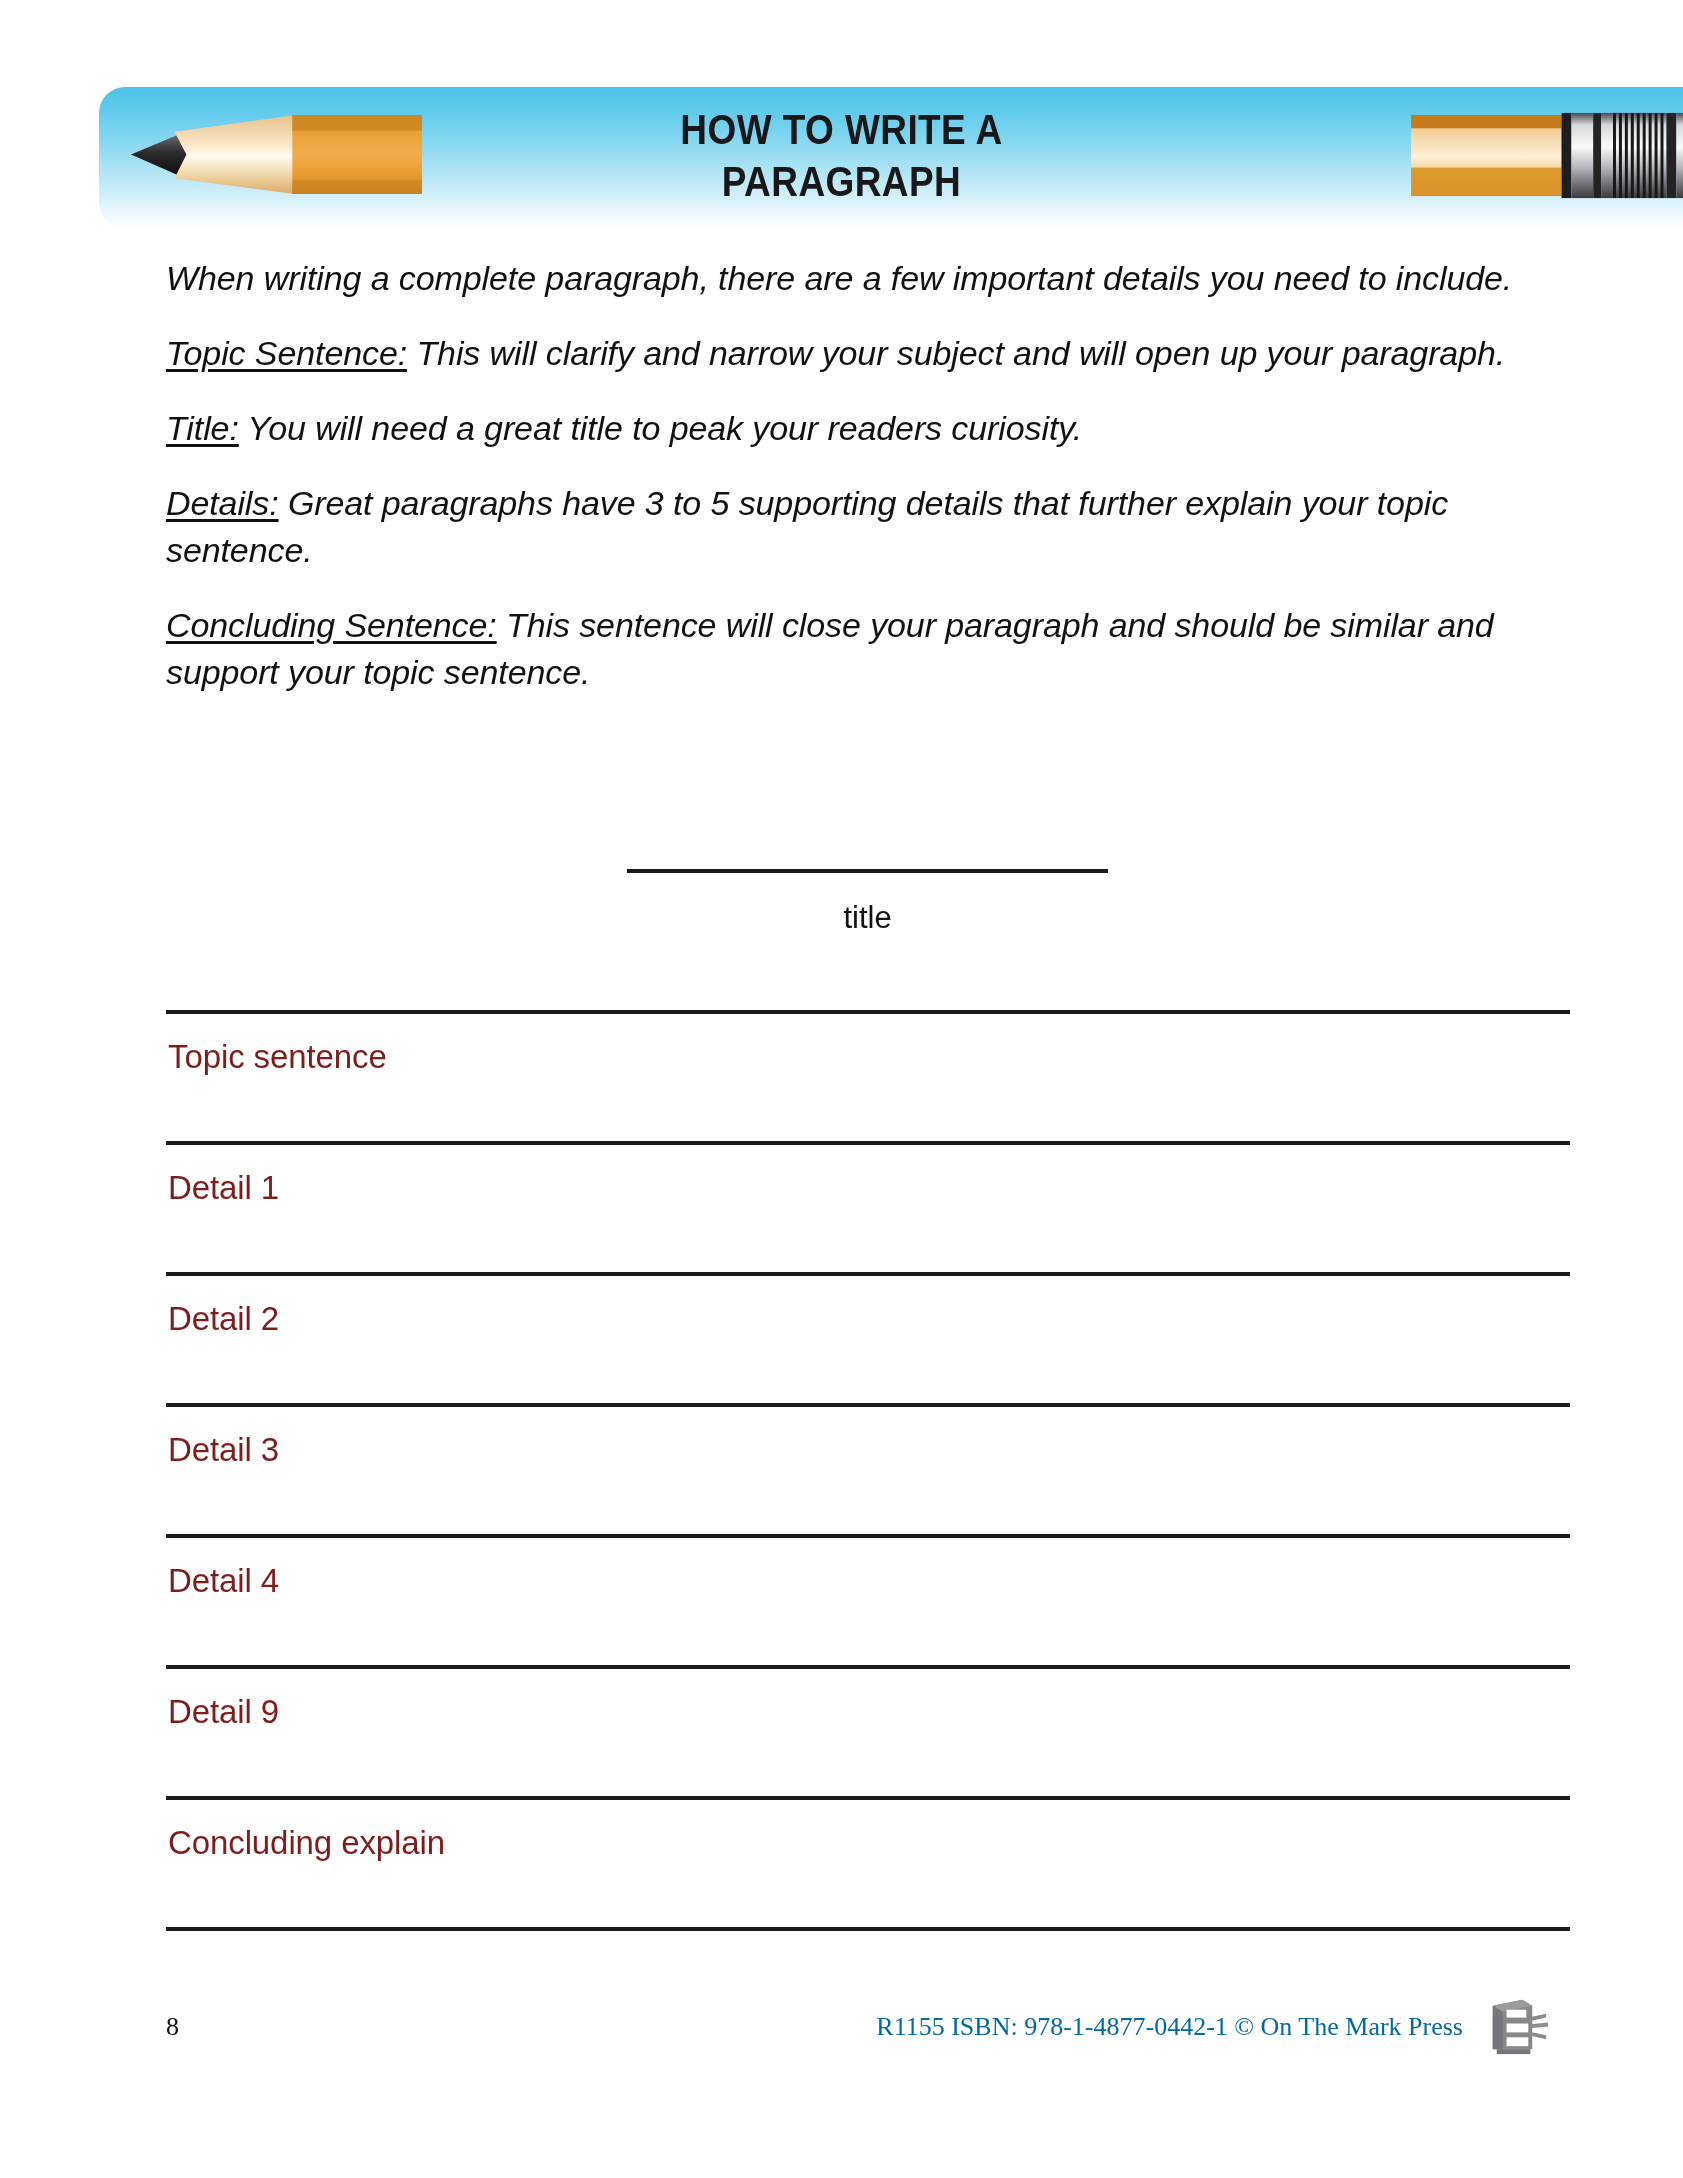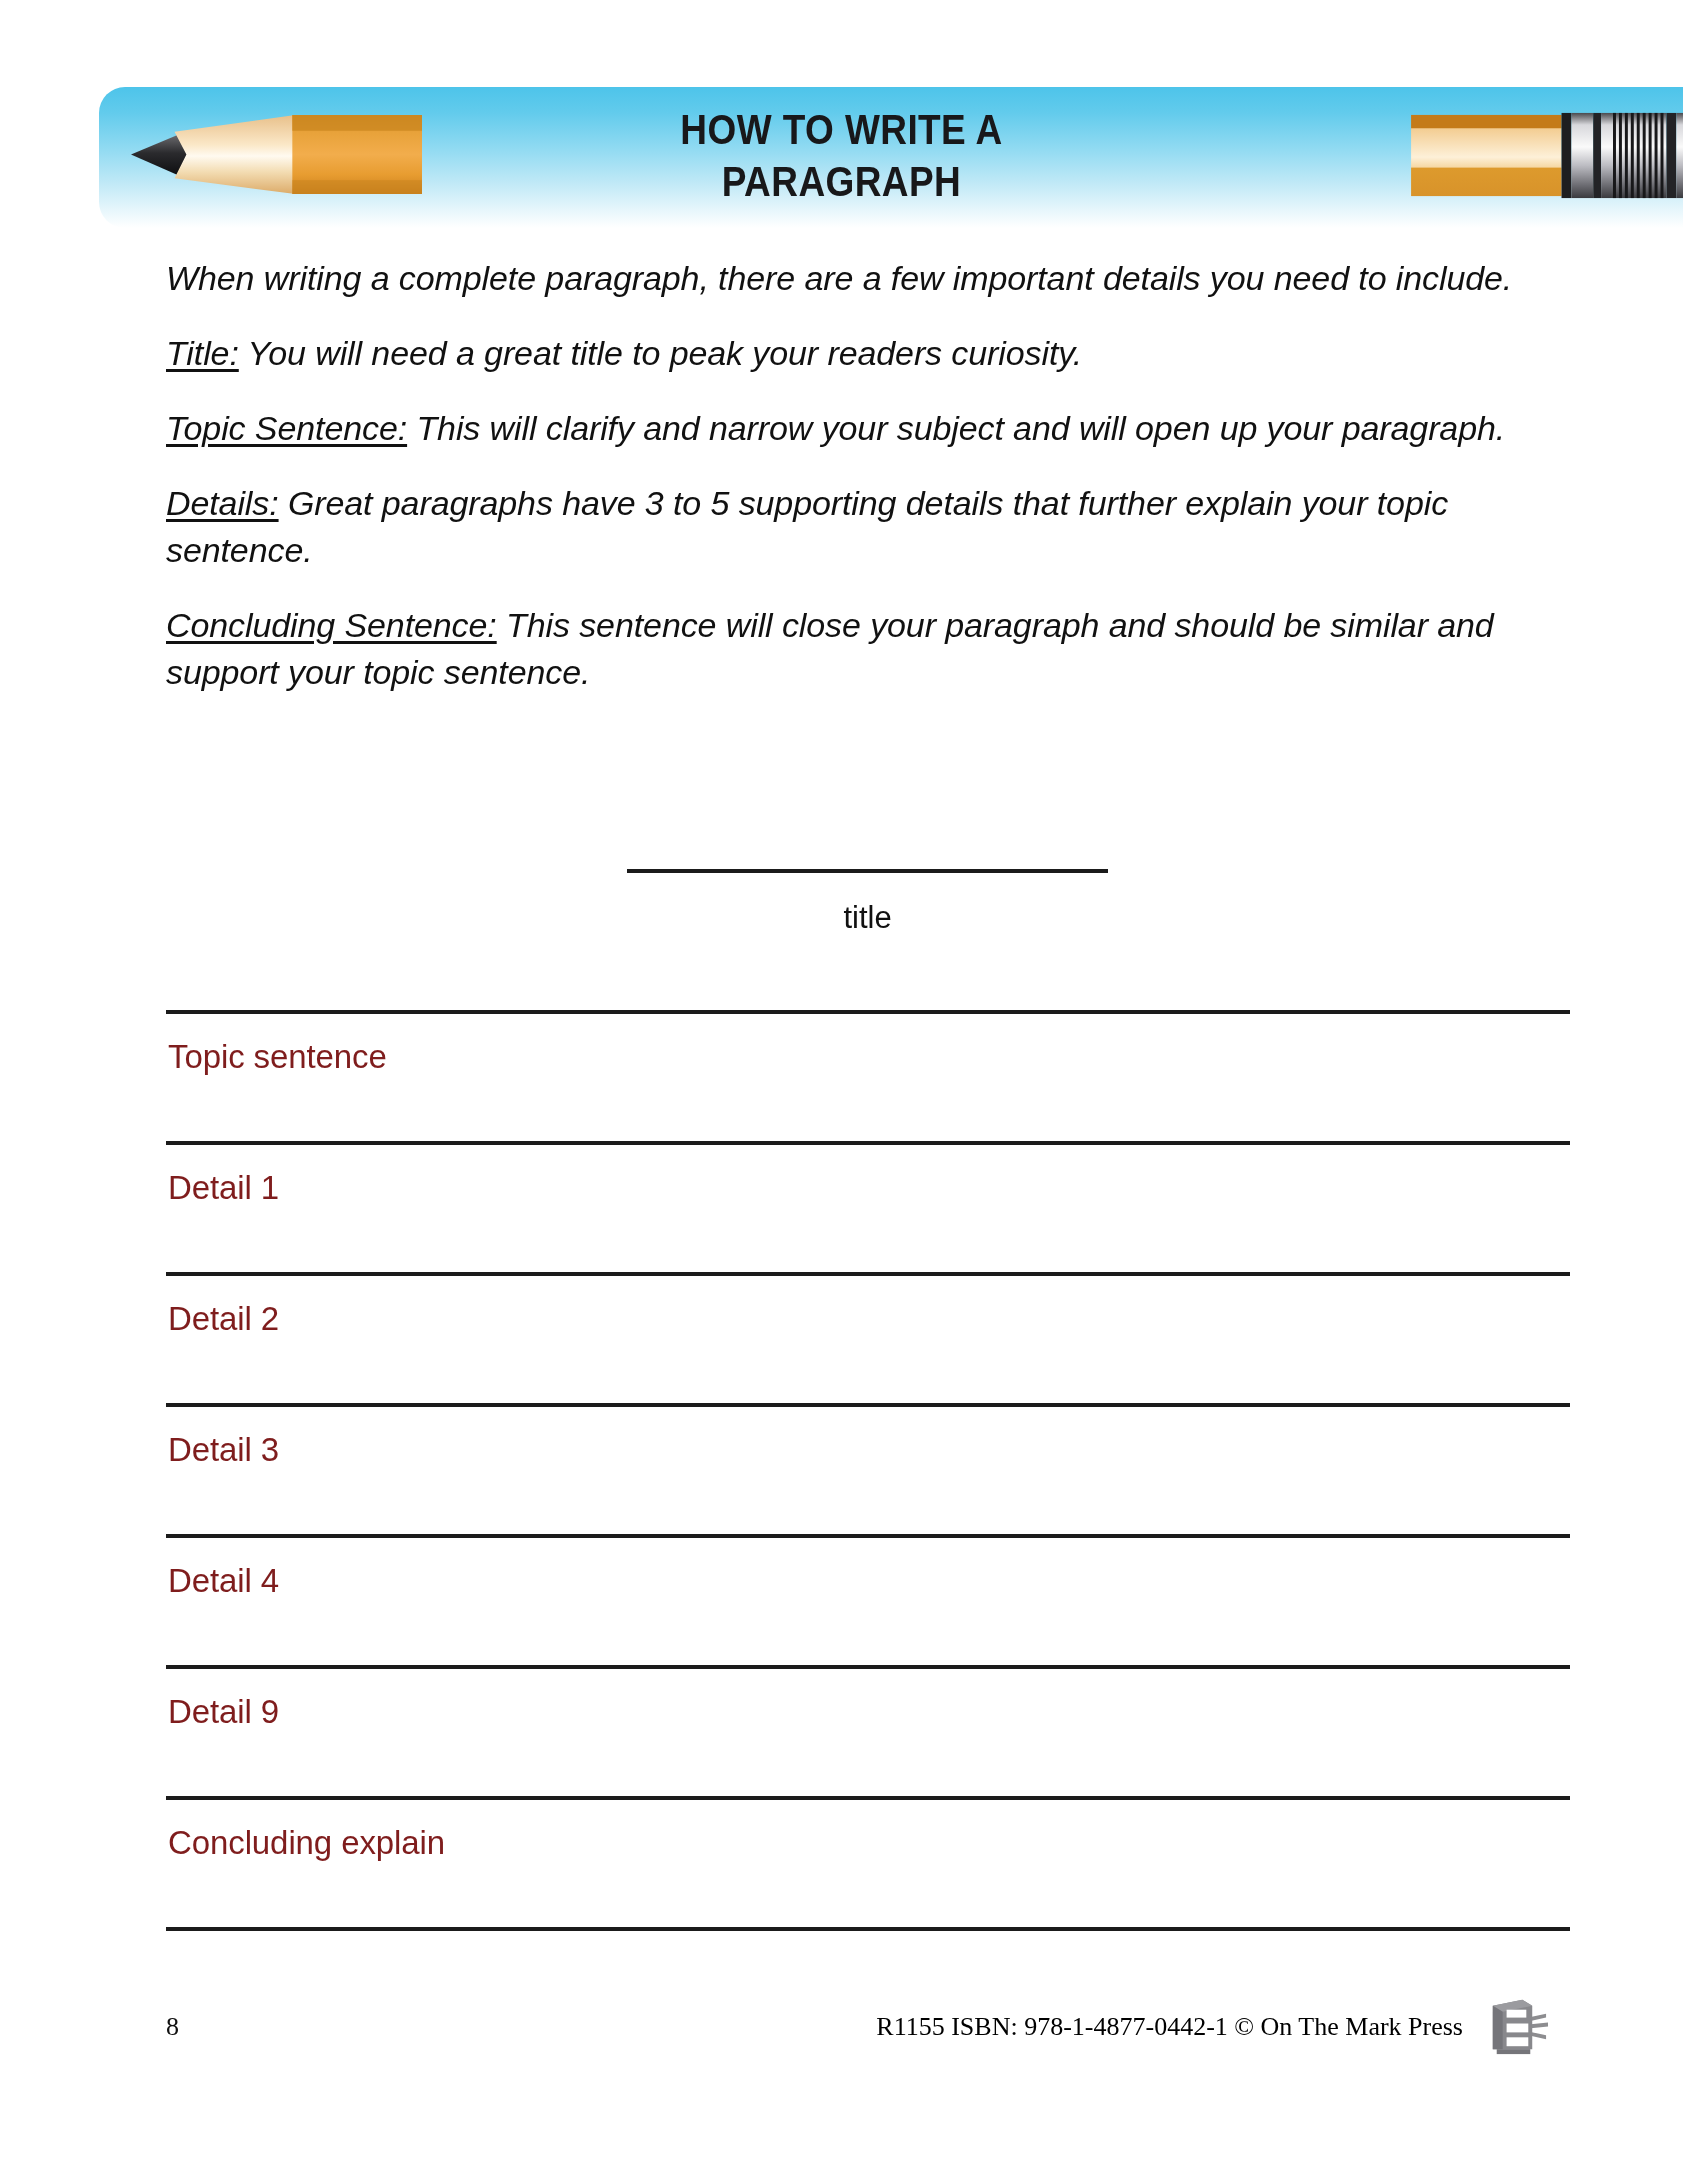--- a/index.html
+++ b/index.html
@@ -173,21 +173,21 @@
     font-family: "Liberation Serif", serif;
     font-size: 26px;
     color: #111111;
   }
   .footer-credit {
     position: absolute;
     right: 107px;
     top: 6px;
     font-family: "Liberation Serif", serif;
     font-size: 26px;
-    color: #000000;
+    color: #0369a1;
     white-space: nowrap;
   }
   .footer-logo {
     position: absolute;
     right: 20px;
     top: -18px;
     width: 73px;
     height: 73px;
   }
 </style>
@@ -288,25 +288,25 @@
     </svg>
   </div>
 
   <div class="content">
 
     <p class="para">
       <span>When writing a complete paragraph, there are a few important details you need to include.</span>
     </p>
 
     <p class="para">
+      <span class="lbl">Topic Sentence:</span><span> This will clarify and narrow your subject and will open up your paragraph.</span>
+    </p>
+
+    <p class="para">
       <span class="lbl">Title:</span><span> You will need a great title to peak your readers curiosity.</span>
-    </p>
-
-    <p class="para">
-      <span class="lbl">Topic Sentence:</span><span> This will clarify and narrow your subject and will open up your paragraph.</span>
     </p>
 
     <p class="para">
       <span class="lbl">Details:</span><span> Great paragraphs have 3 to 5 supporting details that further explain your topic sentence.</span>
     </p>
 
     <p class="para">
       <span class="lbl">Concluding Sentence:</span><span> This sentence will close your paragraph and should be similar and support your topic sentence.</span>
     </p>
   </div>

